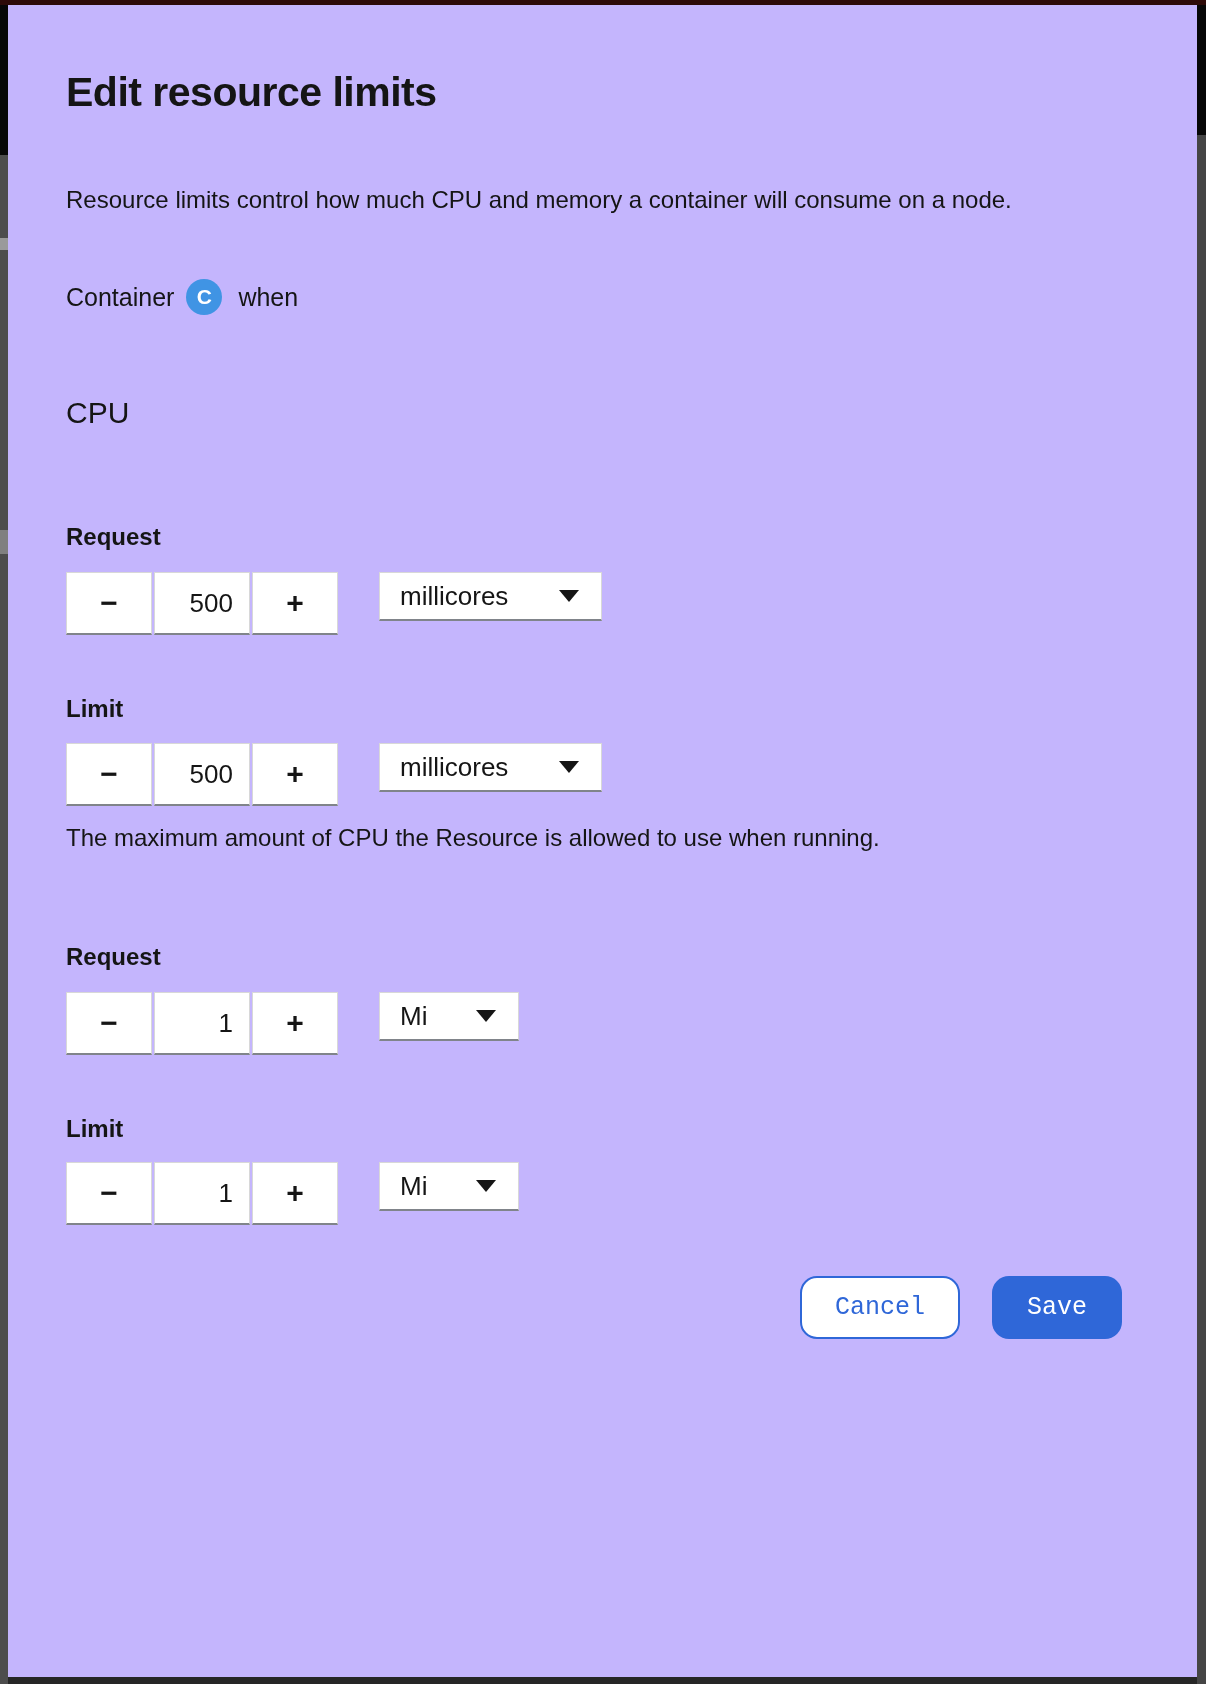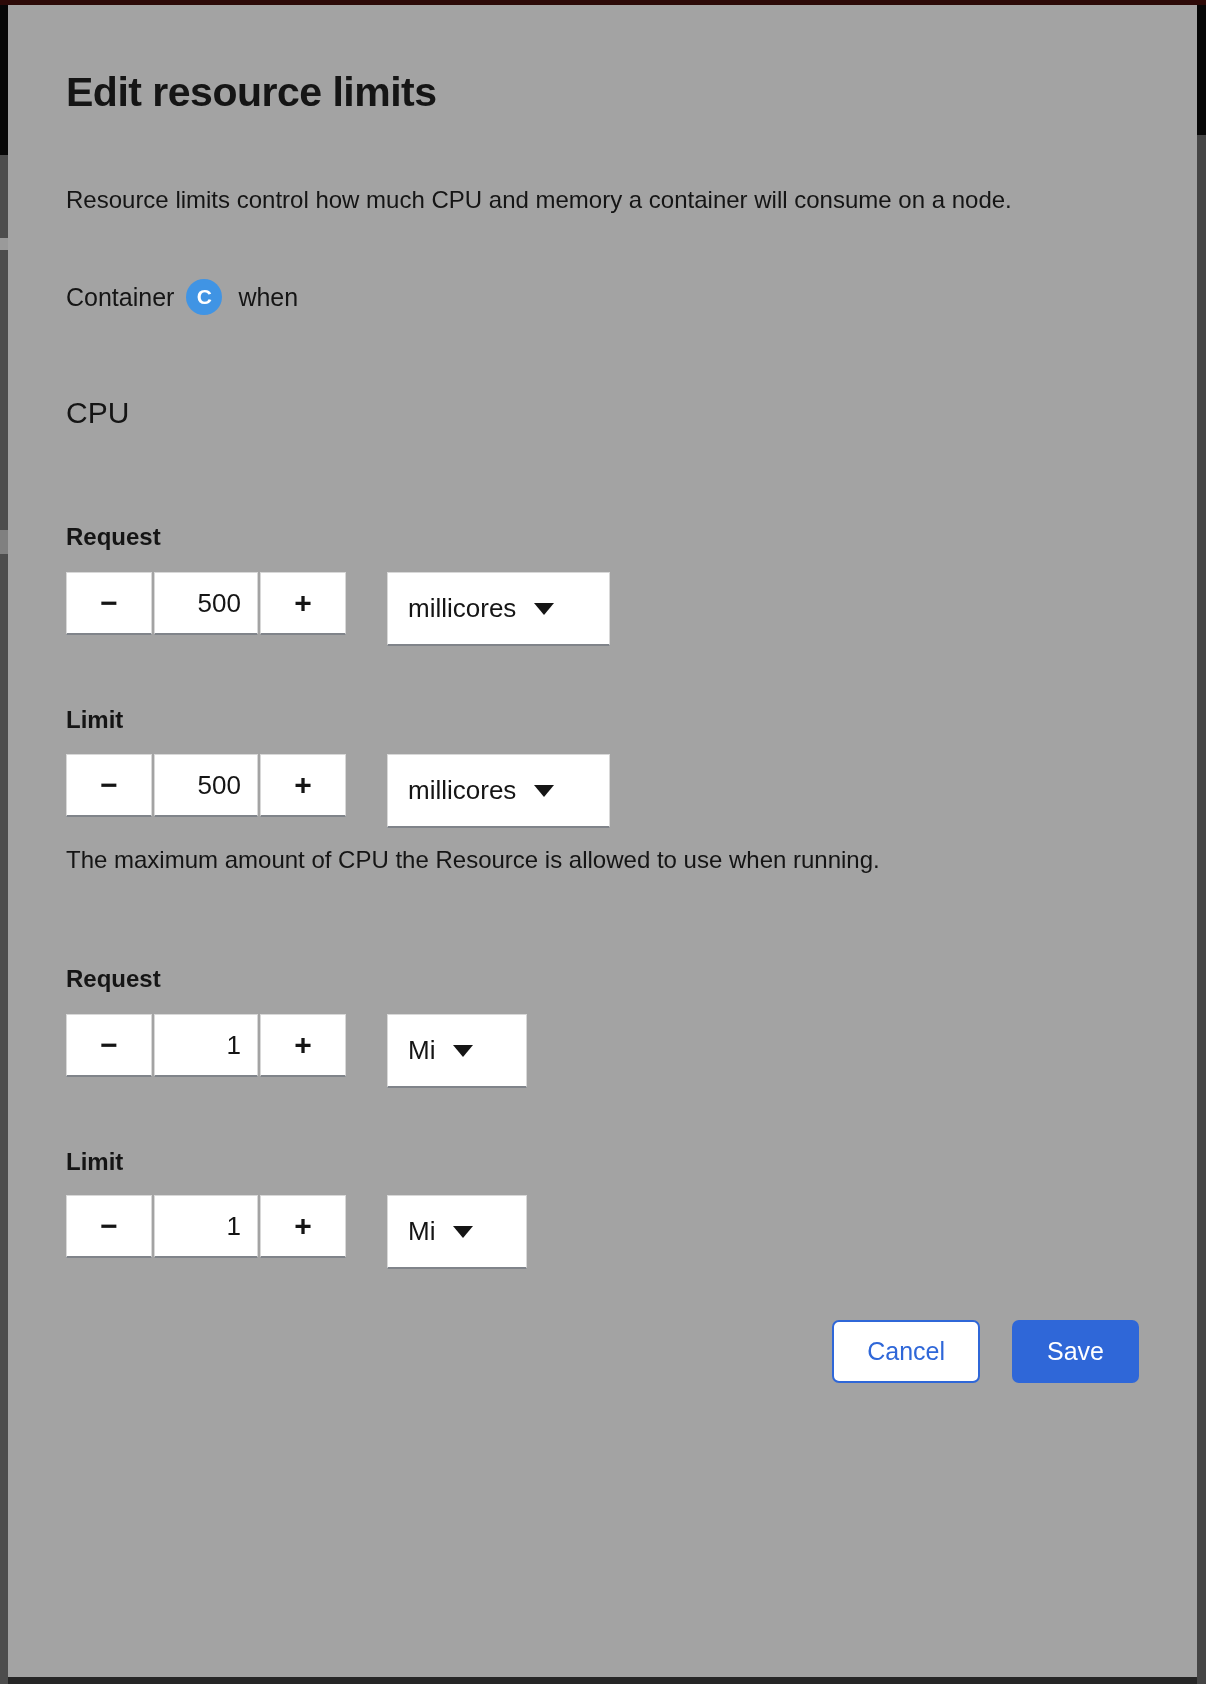--- a/index.html
+++ b/index.html
@@ -14,21 +14,21 @@
   .left-strip .seg-black { position:absolute; left:0; top:0; width:8px; height:150px; background:#070707; }
   .left-strip .seg-light1{ position:absolute; left:0; top:233px; width:8px; height:12px; background:#9a9a9a; }
   .left-strip .seg-light2{ position:absolute; left:0; top:525px; width:8px; height:24px; background:#808080; }
   .right-strip{ position:absolute; right:0; top:5px; width:9px; height:1679px; background:#454545; }
   .right-strip .seg-black{ position:absolute; left:0; top:0; width:9px; height:130px; background:#070707; }
   .bottom-bar{ position:absolute; left:8px; top:1677px; width:1189px; height:7px; background:#262626; }
 
   
   .modal {
     position:absolute; left:8px; top:5px; width:1189px; height:1672px;
-    background:#a3a3a3; box-sizing:border-box; padding:64px 58px 0 58px;
+    background:#c4b5fd; box-sizing:border-box; padding:64px 75px 0 58px;
   }
   .modal-title { margin:0; font-size:41px; line-height:46px; font-weight:600; letter-spacing:-0.5px; }
   .modal-desc  { margin:70px 0 0 0; font-size:24px; line-height:30px; font-weight:400; }
 
   .container-row { margin-top:64px; display:flex; align-items:center; height:36px; }
   .container-row .lbl { font-size:25px; }
   .badge {
     width:36px; height:36px; border-radius:50%; margin-left:12px;
     display:flex; align-items:center; justify-content:center;
     color:#fff; font-size:21px; font-weight:600;
@@ -48,44 +48,44 @@
   .control-row { display:flex; align-items:flex-start; margin-top:21px; }
   .stepper { display:flex; gap:2px; }
   .step-btn {
     width:86px; height:63px; box-sizing:border-box; background:#fff;
     border:1px solid #d8d8d8; border-bottom:2px solid #80848a;
     font-family:"Liberation Sans", sans-serif;
     font-size:30px; font-weight:800; color:#151515;
     display:flex; align-items:center; justify-content:center; padding:0; cursor:pointer;
   }
   .step-input {
-    width:104px; height:63px; box-sizing:border-box; background:#fff;
+    width:96px; height:63px; box-sizing:border-box; background:#fff;
     border:1px solid #d8d8d8; border-bottom:2px solid #80848a;
     font-family:"Liberation Sans", sans-serif;
     font-size:26px; color:#151515; text-align:right; padding:0 16px 0 4px; outline:none;
   }
   .unit-select {
-    margin-left:41px; height:74px; box-sizing:border-box; background:#fff;
+    margin-left:41px; height:49px; box-sizing:border-box; background:#fff;
     border:1px solid #d8d8d8; border-bottom:2px solid #80848a;
-    display:flex; align-items:center; 
+    display:flex; align-items:center; justify-content:space-between;
     padding:0 22px 0 20px; font-size:26px; cursor:pointer;
   }
   .unit-wide   { width:223px; }
   .unit-narrow { width:140px; }
   .caret-down {
     width:0; height:0; margin-left:18px;
     border-left:10px solid transparent; border-right:10px solid transparent;
     border-top:12px solid #151515;
   }
   .helper { margin-top:17px; font-size:24px; line-height:30px; font-weight:400; }
 
   .footer { margin-top:51px; display:flex; justify-content:flex-end; gap:32px; }
   .btn {
-    height:63px; box-sizing:border-box; border-radius:7px;
-    font-family:Liberation Sans, sans-serif; font-size:25px;
+    height:63px; box-sizing:border-box; border-radius:17px;
+    font-family:Liberation Mono, monospace; font-size:25px;
     display:flex; align-items:center; justify-content:center; cursor:pointer;
   }
   .btn-secondary { background:#ffffff; border:2px solid #2f67d8; color:#2f67d8; padding:0 33px; }
   .btn-primary   { background:#2f67d8; border:none; color:#ffffff; padding:0 35px; }
 </style>
 </head>
 <body>
 
 <div class="top-bar"></div>
 <div class="left-strip">

